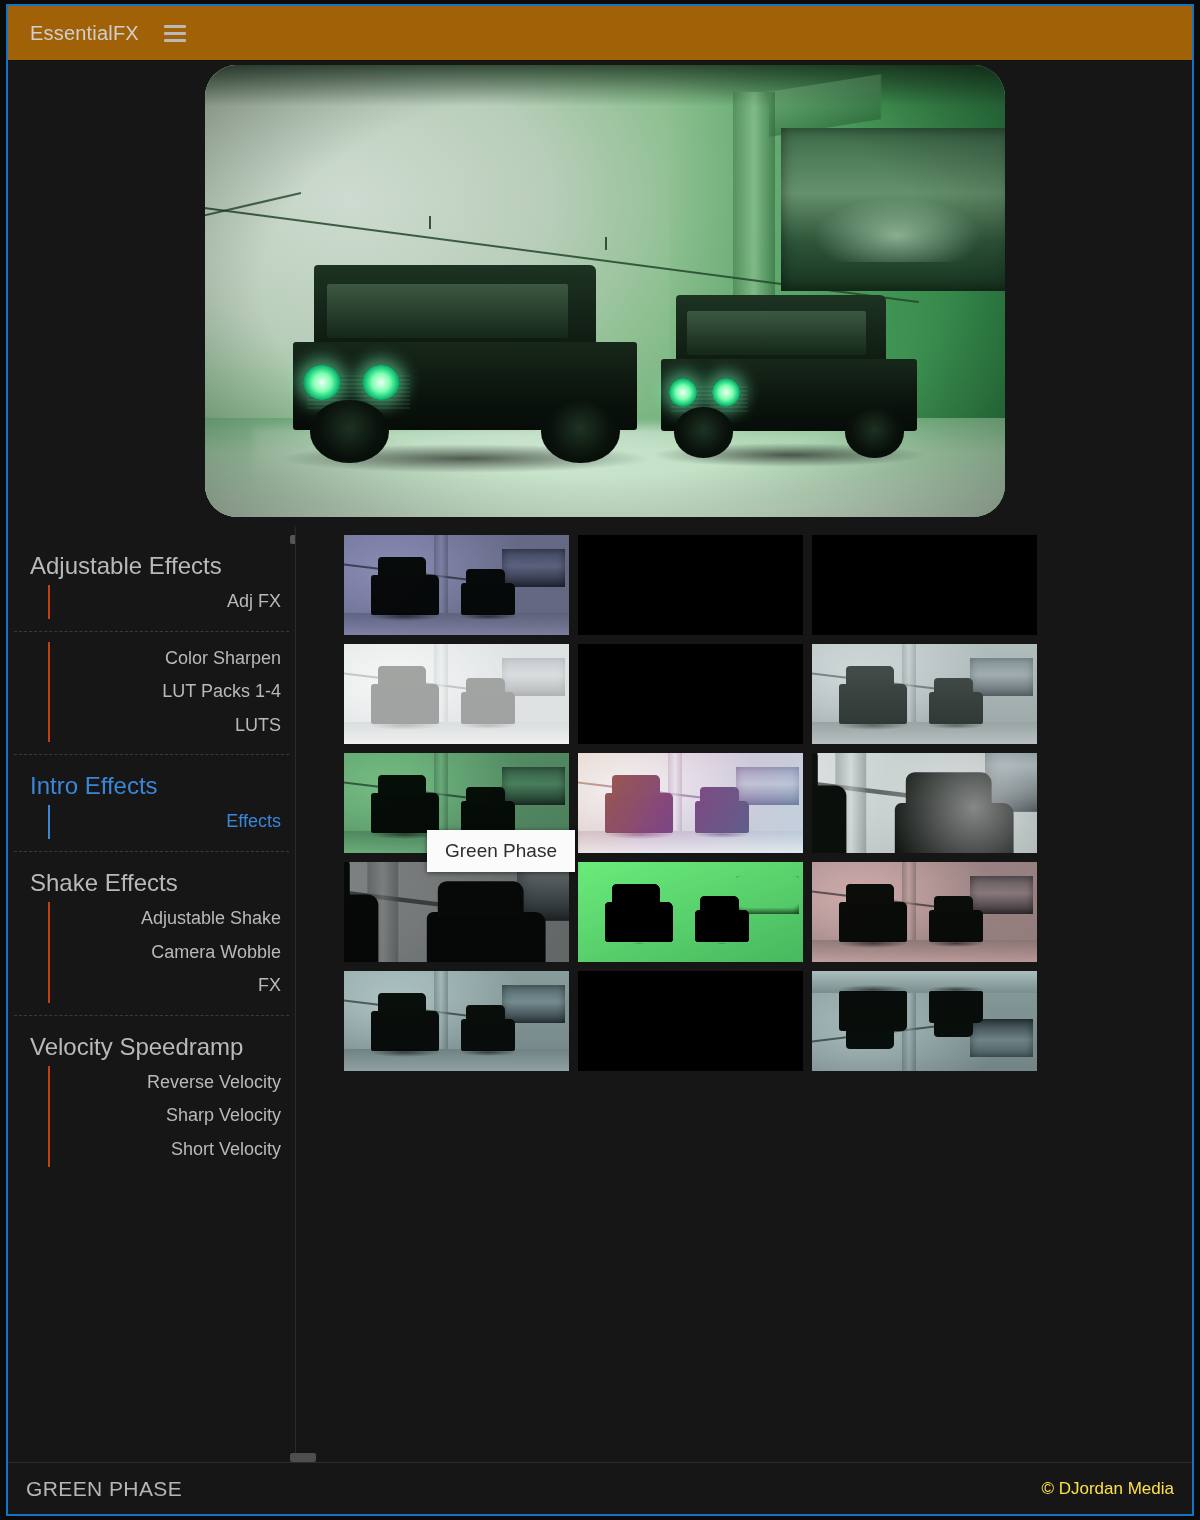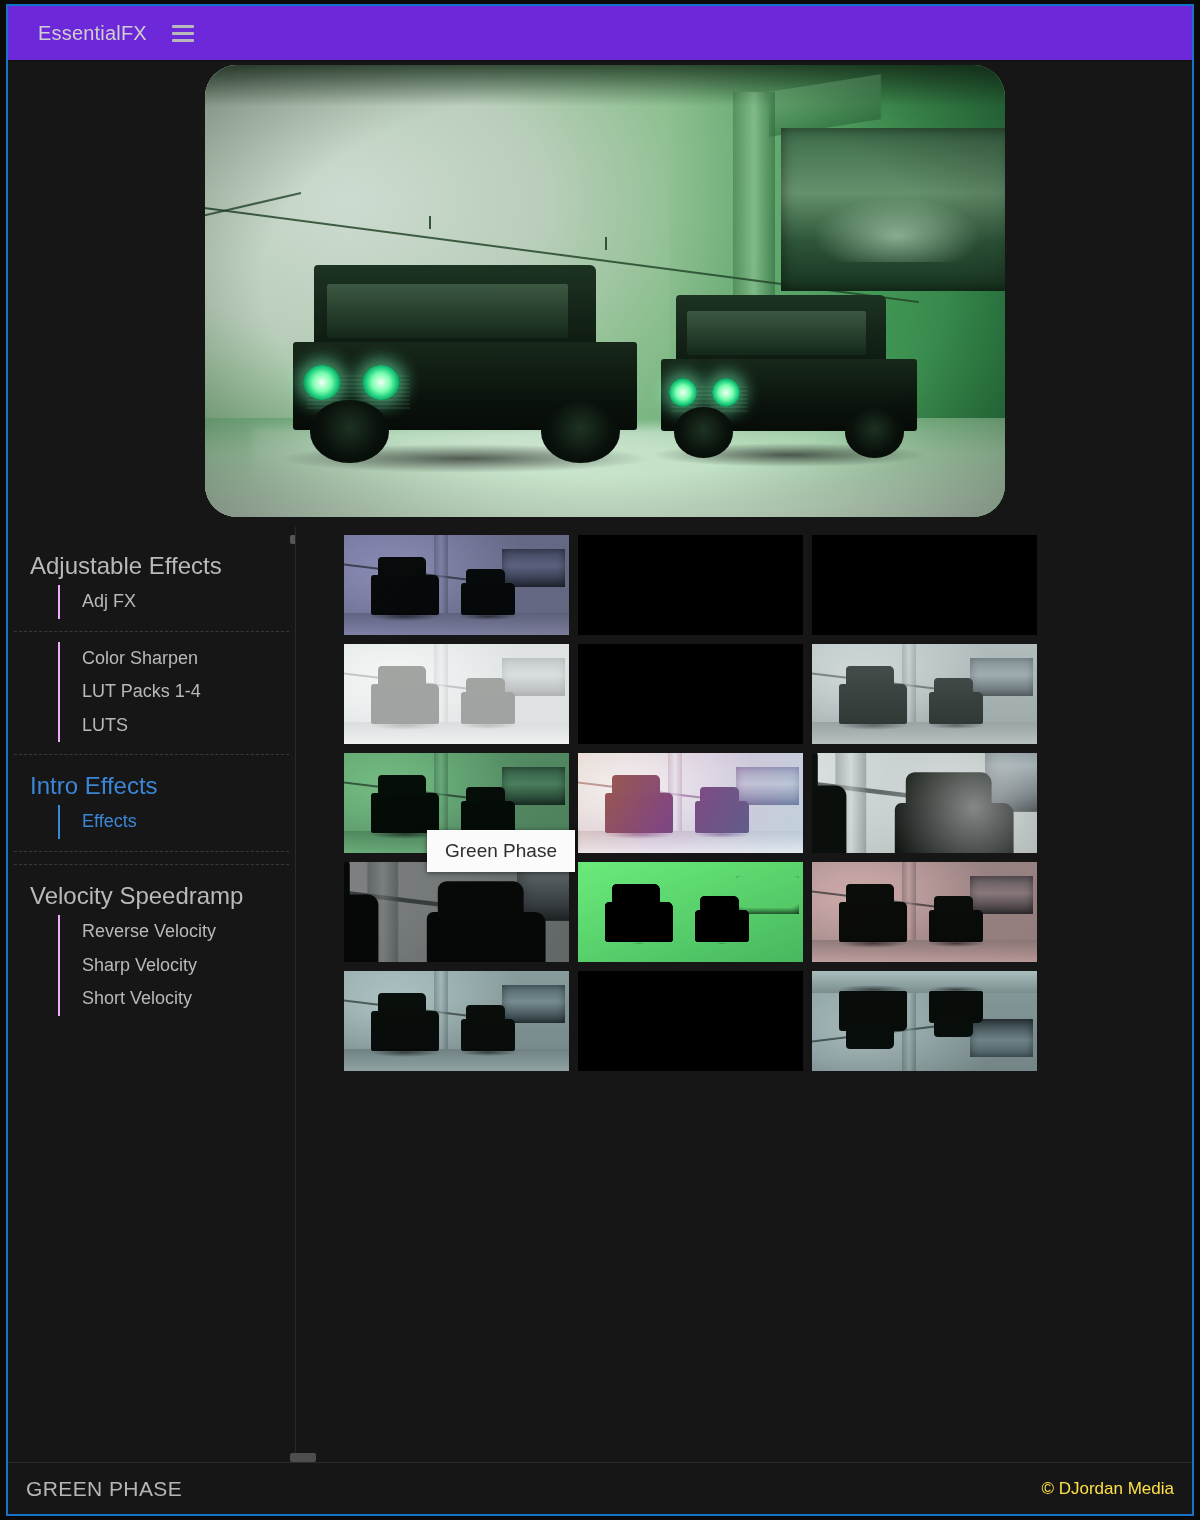--- a/index.html
+++ b/index.html
@@ -21,25 +21,25 @@
     border: 2px solid #1473c8;
     background: #1b1b1b;
     display: flex;
     flex-direction: column;
     overflow: hidden;
   }
 
   
   #title-bar {
     height: 55px;
-    background: #6d28d9;
+    background: #a16207;
     border-bottom: 1px solid #111;
     display: flex;
     align-items: center;
-    padding-left: 30px;
+    padding-left: 22px;
     flex: 0 0 auto;
   }
   #app-title {
     color: #cfcfcf;
     font-size: 20px;
     letter-spacing: 0.2px;
   }
   #hamburger-icon {
     margin-left: 25px;
     width: 22px;
@@ -240,25 +240,26 @@
     padding: 6px 0 4px 8px;
     line-height: 1.25;
     cursor: pointer;
     white-space: nowrap;
   }
   .group-header.active { color: #3b86d6; }
   .nav-child {
     font-size: 18px;
     color: #b9b9b9;
     padding: 6px 0 6px 22px;
-    margin-left: 36px;
-    border-left: 2px solid #f0abfc;
+    margin-left: 26px;
+    border-left: 2px solid #c2410c;
     line-height: 1.2;
     cursor: pointer;
     white-space: nowrap;
+    text-align: right;
   }
   .nav-child.active { color: #3b86d6; border-left-color: #3b86d6; }
   .group-sep {
     border-top: 1px dashed #3a3a3a;
     margin: 12px 6px 10px 6px;
   }
   #sidebar-scroll-handle {
     position: absolute;
     left: 282px; top: 8px;
     width: 24px; height: 9px;
@@ -470,20 +471,26 @@
             <div class="nav-child">Color Sharpen</div>
             <div class="nav-child">LUT Packs 1-4</div>
             <div class="nav-child">LUTS</div>
           </div>
           <div class="group-sep"></div>
           <div class="nav-group">
             <div class="group-header active">Intro Effects</div>
             <div class="nav-child active">Effects</div>
           </div>
           <div class="group-sep"></div>
+          <div class="nav-group">
+            <div class="group-header">Shake Effects</div>
+            <div class="nav-child">Adjustable Shake</div>
+            <div class="nav-child">Camera Wobble</div>
+            <div class="nav-child">FX</div>
+          </div>
           <div class="group-sep"></div>
           <div class="nav-group">
             <div class="group-header">Velocity Speedramp</div>
             <div class="nav-child">Reverse Velocity</div>
             <div class="nav-child">Sharp Velocity</div>
             <div class="nav-child">Short Velocity</div>
           </div>
         </div>
     </div>
 

